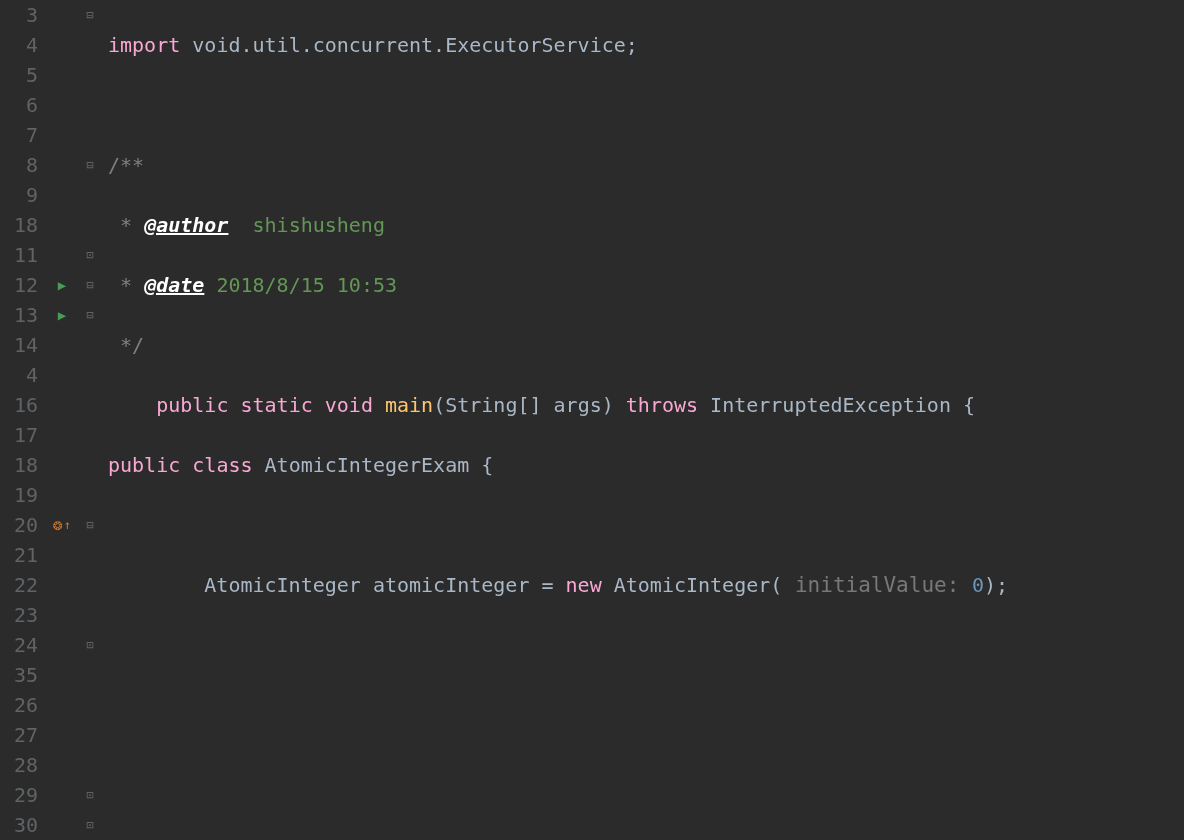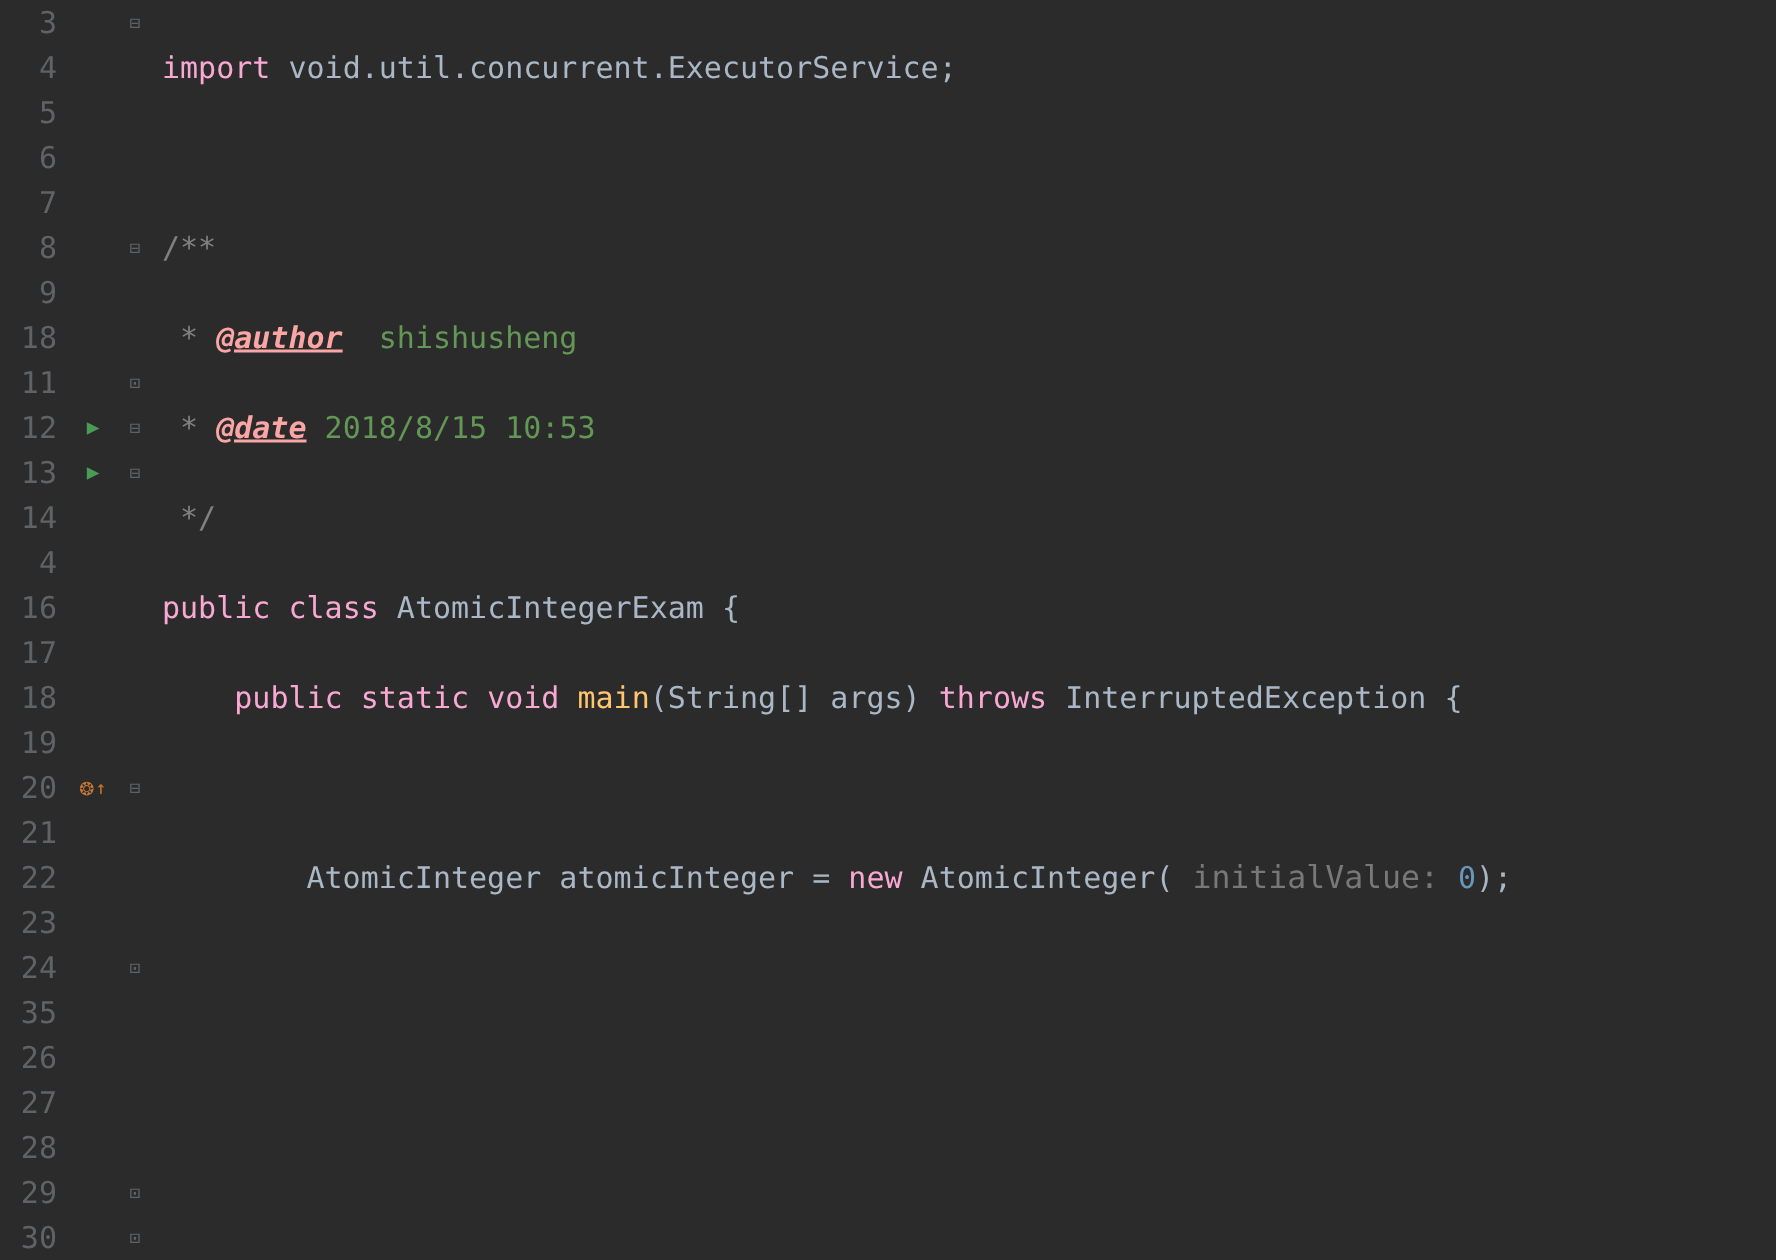--- a/index.html
+++ b/index.html
@@ -7,21 +7,21 @@
   .gutter{width:44px;text-align:right;color:#606366;padding-top:0;user-select:none}
   .gutter div{height:30px;padding-right:6px}
   .icons{width:36px;user-select:none}
   .icons div{height:30px;display:flex;align-items:center;justify-content:center;gap:1px}
   .code{padding-left:8px;white-space:pre}
   .line{height:30px}
   .kw{color:#f9a8d4}
   .fn{color:#ffc66d}
   .str{color:#6897bb}
   .com{color:#808080}
-  .doc-tag{color:#fca5a5;font-style:italic;text-decoration:underline;font-weight:bold}
+  .doc-tag{color:#ffffff;font-style:italic;text-decoration:underline;font-weight:bold}
   .doc-txt{color:#629755;}
   .hint{color:#787878;font-size:21px;font-style:normal}
   .tri-r{color:#499c54;font-size:14px}
   .fold{color:#606366;font-size:12px}
   .lam{color:#cc7832;font-size:16px}
   .arrow{color:#cc7832;font-size:12px}
 </style>
 </head>
 <body>
 
@@ -145,22 +145,22 @@
       </div>
   </div>
 
   <div class="code">
 <div class="line"><span class="kw">import </span><span>void.util.concurrent.ExecutorService;</span></div>
 <div class="line"></div>
 <div class="line"><span class="com">/**</span></div>
 <div class="line"><span class="com"> * </span><span class="doc-tag">@author</span><span class="doc-txt">  shishusheng</span></div>
 <div class="line"><span class="com"> * </span><span class="doc-tag">@date</span><span class="doc-txt"> 2018/8/15 10:53</span></div>
 <div class="line"><span class="com"> */</span></div>
+<div class="line">    <span class="kw">public </span><span class="kw">static </span><span class="kw">void </span><span class="fn">main</span><span>(String[] args) </span><span class="kw">throws </span><span>InterruptedException {</span></div>
 <div class="line"><span class="kw">public </span><span class="kw">class </span><span>AtomicIntegerExam {</span></div>
-<div class="line">    <span class="kw">public </span><span class="kw">static </span><span class="kw">void </span><span class="fn">main</span><span>(String[] args) </span><span class="kw">throws </span><span>InterruptedException {</span></div>
 <div class="line"></div>
 <div class="line">        <span>AtomicInteger atomicInteger = </span><span class="kw">new </span><span>AtomicInteger(</span><span class="hint"> initialValue: </span><span class="str">0</span><span>);</span></div>
 <div class="line"></div>
 
 
 
 
 
 
 

